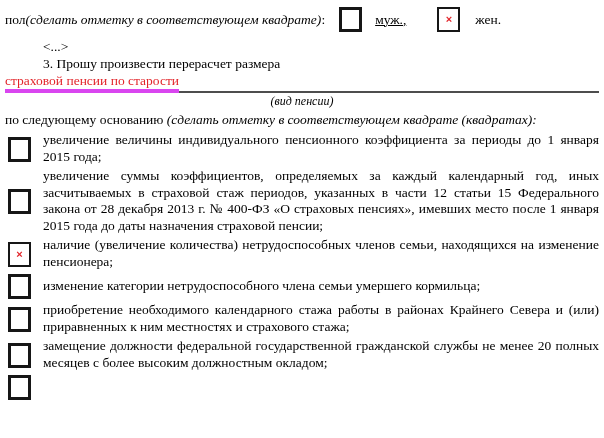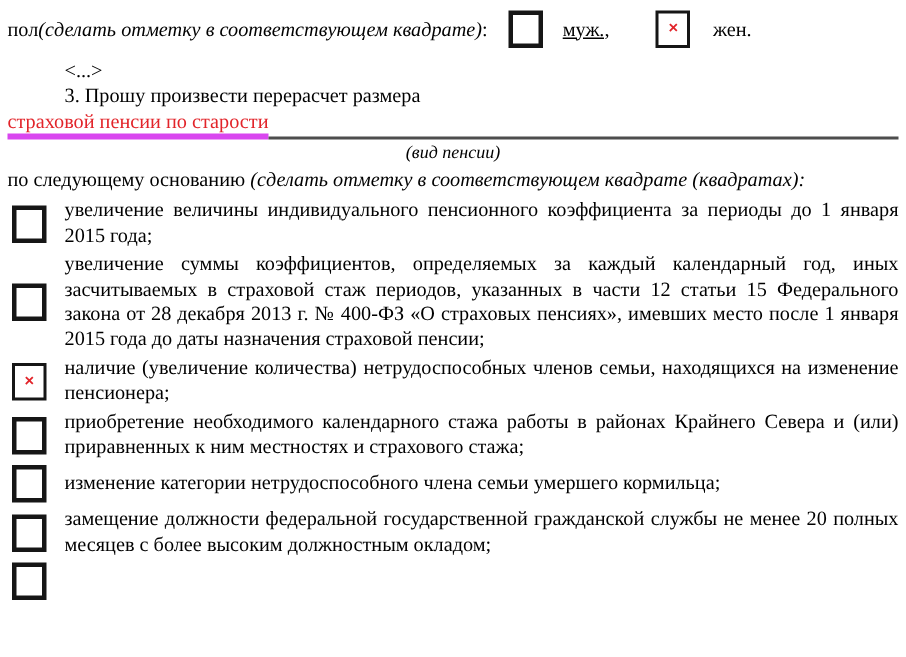--- a/index.html
+++ b/index.html
@@ -86,25 +86,25 @@
       <div class="item">
         <span class="cb"></span>
         <span class="itxt">увеличение суммы коэффициентов, определяемых за каждый календарный год, иных засчитываемых в страховой стаж периодов, указанных в части 12 статьи 15 Федерального закона от 28 декабря 2013 г. № 400-ФЗ «О страховых пенсиях», имевших место после 1 января 2015 года до даты назначения страховой пенсии;</span>
       </div>
       <div class="item">
         <span class="cb checked">×</span>
         <span class="itxt">наличие (увеличение количества) нетрудоспособных членов семьи, находящихся на изменение пенсионера;</span>
       </div>
       <div class="item">
         <span class="cb"></span>
-        <span class="itxt">приобретение необходимого календарного стажа работы в районах Крайнего Севера и (или) приравненных к ним местностях и страхового стажа;</span>
+        <span class="itxt">изменение категории нетрудоспособного члена семьи умершего кормильца;</span>
       </div>
       <div class="item">
         <span class="cb"></span>
-        <span class="itxt">изменение категории нетрудоспособного члена семьи умершего кормильца;</span>
+        <span class="itxt">приобретение необходимого календарного стажа работы в районах Крайнего Севера и (или) приравненных к ним местностях и страхового стажа;</span>
       </div>
       <div class="item">
         <span class="cb"></span>
         <span class="itxt">замещение должности федеральной государственной гражданской службы не менее 20 полных месяцев с более высоким должностным окладом;</span>
       </div>
       <div class="item">
         <span class="cb"></span>
       </div>
       <div class="item"></div>
     </div>

